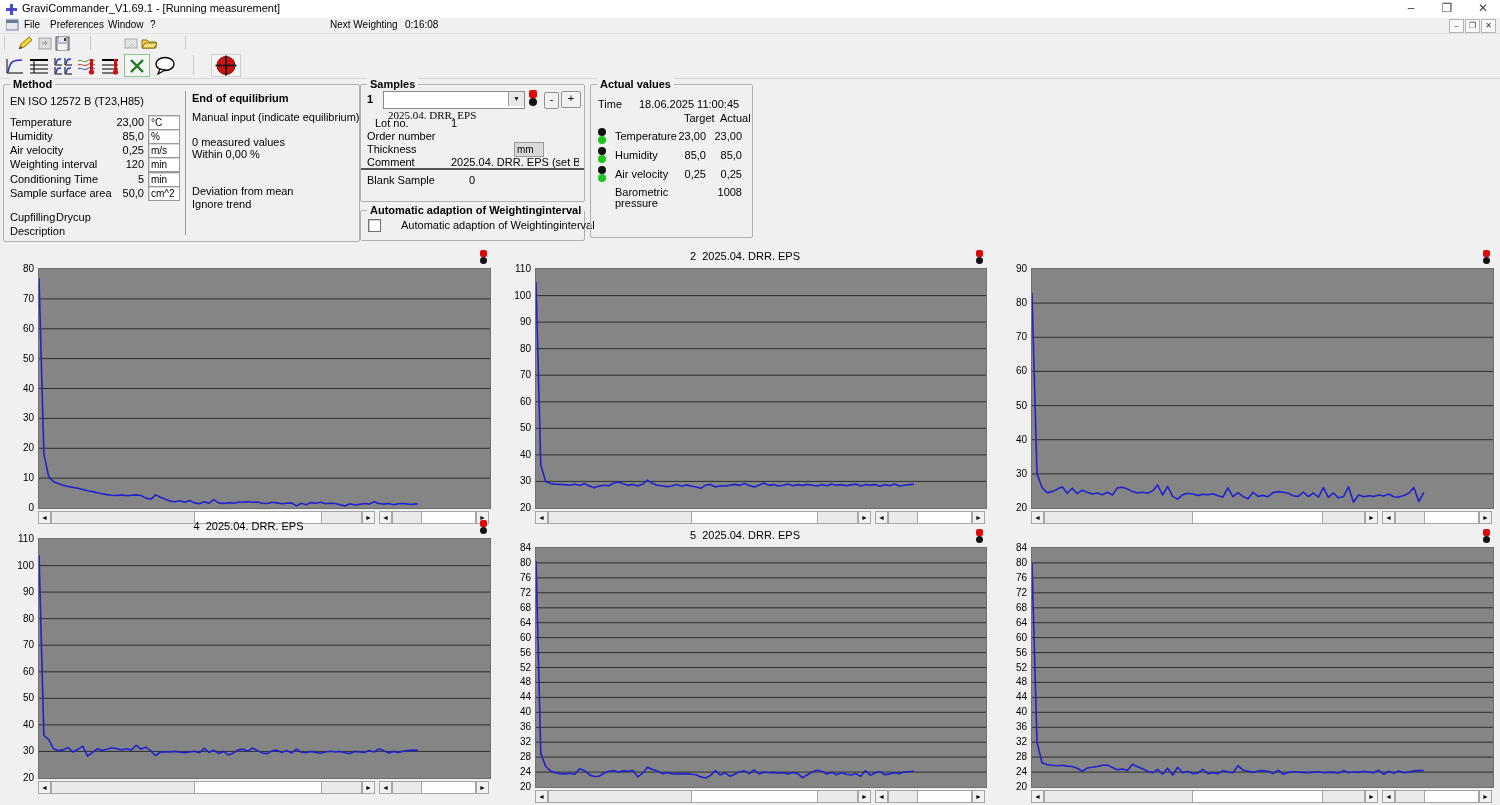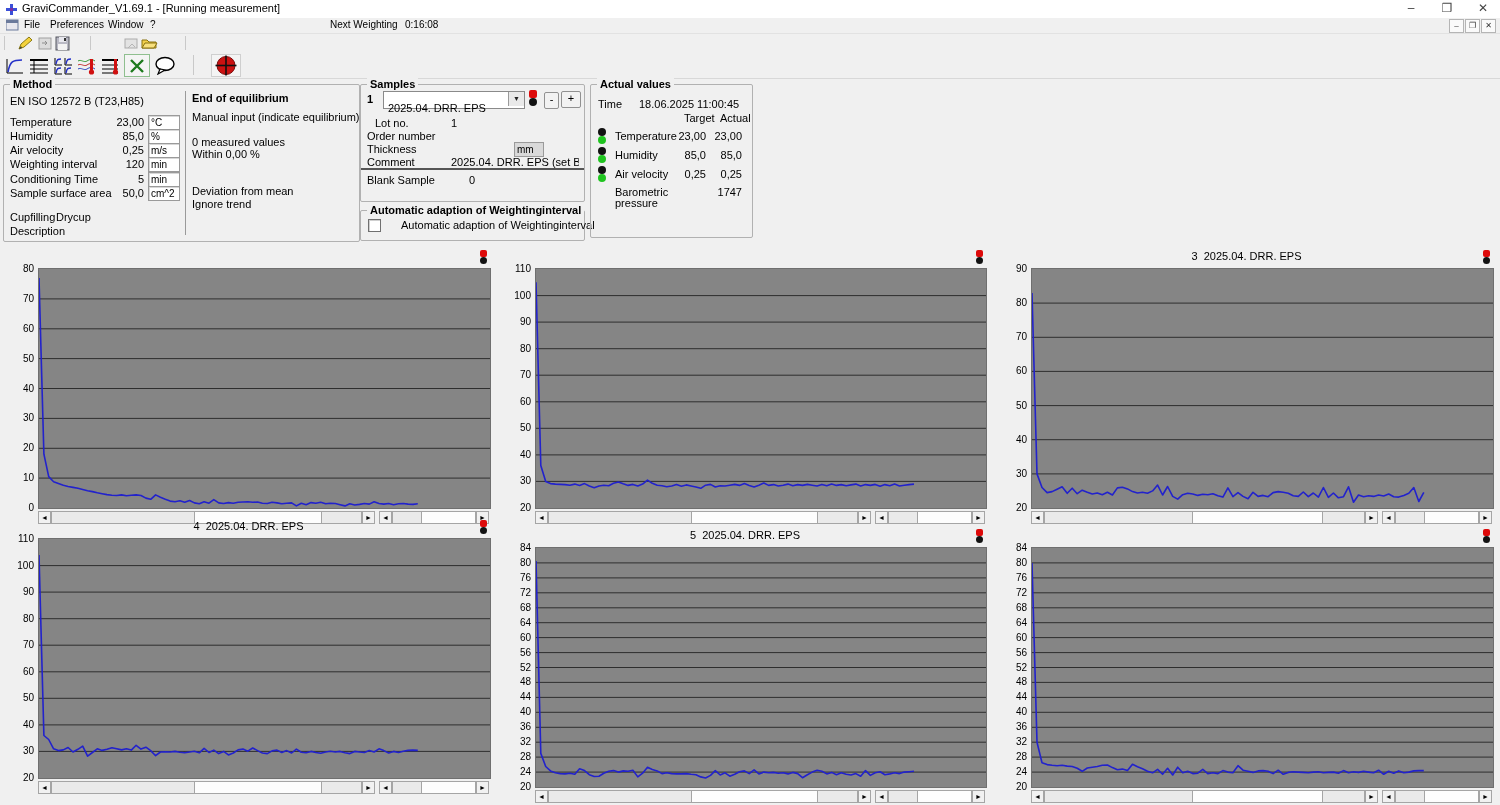--- a/index.html
+++ b/index.html
@@ -37,21 +37,21 @@
 
   
   .tl{position:absolute;width:9px;}
   .tl span{display:block;width:8px;height:8px;border-radius:50%;margin-bottom:0px;}
   .tl .red{background:#dd0a0a;border-radius:2px;}
   .tl .blk{background:#121212;}
   .tl .grn{background:#1fc41f;}
 
   
   .combo{position:absolute;height:16px;background:#fff;border:1px solid #8a8a8a;}
-  .combo .ctext{position:absolute;left:4px;top:10px;white-space:nowrap;}
+  .combo .ctext{position:absolute;left:4px;top:17px;white-space:nowrap;font-family:Liberation Serif, serif;}
   .combo .cbtn{position:absolute;right:0;top:0;width:15px;height:14px;background:#e9e9e9;border-left:1px solid #9a9a9a;text-align:center;font-size:7px;line-height:14px;color:#222;}
   .smbtn{position:absolute;height:15px;border:1px solid #919191;background:#f2f2f2;border-radius:2px;text-align:center;line-height:13px;}
 
   .checkbox{position:absolute;width:11px;height:11px;background:#fff;border:1px solid #707070;box-shadow:inset 1px 1px 0 #cfcfcf;}
 
   
   #charts{position:absolute;top:247px;left:0;width:1500px;height:558px;}
   .chart{position:absolute;}
   .ctitle{position:absolute;top:3px;left:0;right:0;text-align:center;white-space:pre;font-size:11px;}
   .plot{position:absolute;background:#858585;border:1px solid #6f6f6f;}
@@ -291,21 +291,21 @@
     <div class="tl" style="left:7px;top:81px">
         <span class="blk"></span>
         <span class="grn"></span>
       </div>
     <span class="lbl" style="left:24px;top:83px">Air velocity</span>
     <span class="val" style="left:78px;top:83px;width:37px">0,25</span>
     <span class="val" style="left:114px;top:83px;width:37px">0,25</span>
 
     <span class="lbl" style="left:24px;top:101px">Barometric</span>
     <span class="lbl" style="left:24px;top:112px">pressure</span>
-    <span class="val" style="left:114px;top:101px;width:37px">1747</span>
+    <span class="val" style="left:114px;top:101px;width:37px">1008</span>
   </div>
 
   <div id="charts">
       <div class="chart" style="left: 0px; top: 0px; width: 497px; height: 279px;">
         <div class="tl" style="right: 8px; left: auto; top: 3px;">
           <span class="red" style="width:7px;height:7px"></span>
           <span class="blk" style="width:7px;height:7px"></span>
         </div>
         <div class="ylab" style="left: 0px; top: 16px;">80</div>
         <div class="ylab" style="left: 0px; top: 45.875px;">70</div>
@@ -335,20 +335,21 @@
           <div class="ar" style="right:0">►</div>
         </div>
         <div class="sb" style="left: 379px; width: 110px; bottom: 2px;">
           <div class="ar" style="left:0">◄</div>
           <div class="track" style="left:13px;width:84px"></div>
           <div class="thumb" style="left:42.4px;width:54.6px"></div>
           <div class="ar" style="right:0">►</div>
         </div>
       </div>
       <div class="chart" style="left: 497px; top: 0px; width: 496px; height: 279px;">
+        <div class="ctitle">2  2025.04. DRR. EPS</div>
         <div class="tl" style="right: 8px; left: auto; top: 3px;">
           <span class="red" style="width:7px;height:7px"></span>
           <span class="blk" style="width:7px;height:7px"></span>
         </div>
         <div class="ylab" style="left: 0px; top: 16px;">110</div>
         <div class="ylab" style="left: 0px; top: 42.5556px;">100</div>
         <div class="ylab" style="left: 0px; top: 69.1111px;">90</div>
         <div class="ylab" style="left: 0px; top: 95.6667px;">80</div>
         <div class="ylab" style="left: 0px; top: 122.222px;">70</div>
         <div class="ylab" style="left: 0px; top: 148.778px;">60</div>
@@ -376,21 +377,20 @@
           <div class="ar" style="right:0">►</div>
         </div>
         <div class="sb" style="left: 378px; width: 110px; bottom: 2px;">
           <div class="ar" style="left:0">◄</div>
           <div class="track" style="left:13px;width:84px"></div>
           <div class="thumb" style="left:42.4px;width:54.6px"></div>
           <div class="ar" style="right:0">►</div>
         </div>
       </div>
       <div class="chart" style="left: 993px; top: 0px; width: 507px; height: 279px;">
-        <div class="ctitle">3  2025.04. DRR. EPS</div>
         <div class="tl" style="right: 8px; left: auto; top: 3px;">
           <span class="red" style="width:7px;height:7px"></span>
           <span class="blk" style="width:7px;height:7px"></span>
         </div>
         <div class="ylab" style="left: 0px; top: 16px;">90</div>
         <div class="ylab" style="left: 0px; top: 50.1429px;">80</div>
         <div class="ylab" style="left: 0px; top: 84.2857px;">70</div>
         <div class="ylab" style="left: 0px; top: 118.429px;">60</div>
         <div class="ylab" style="left: 0px; top: 152.571px;">50</div>
         <div class="ylab" style="left: 0px; top: 186.714px;">40</div>

